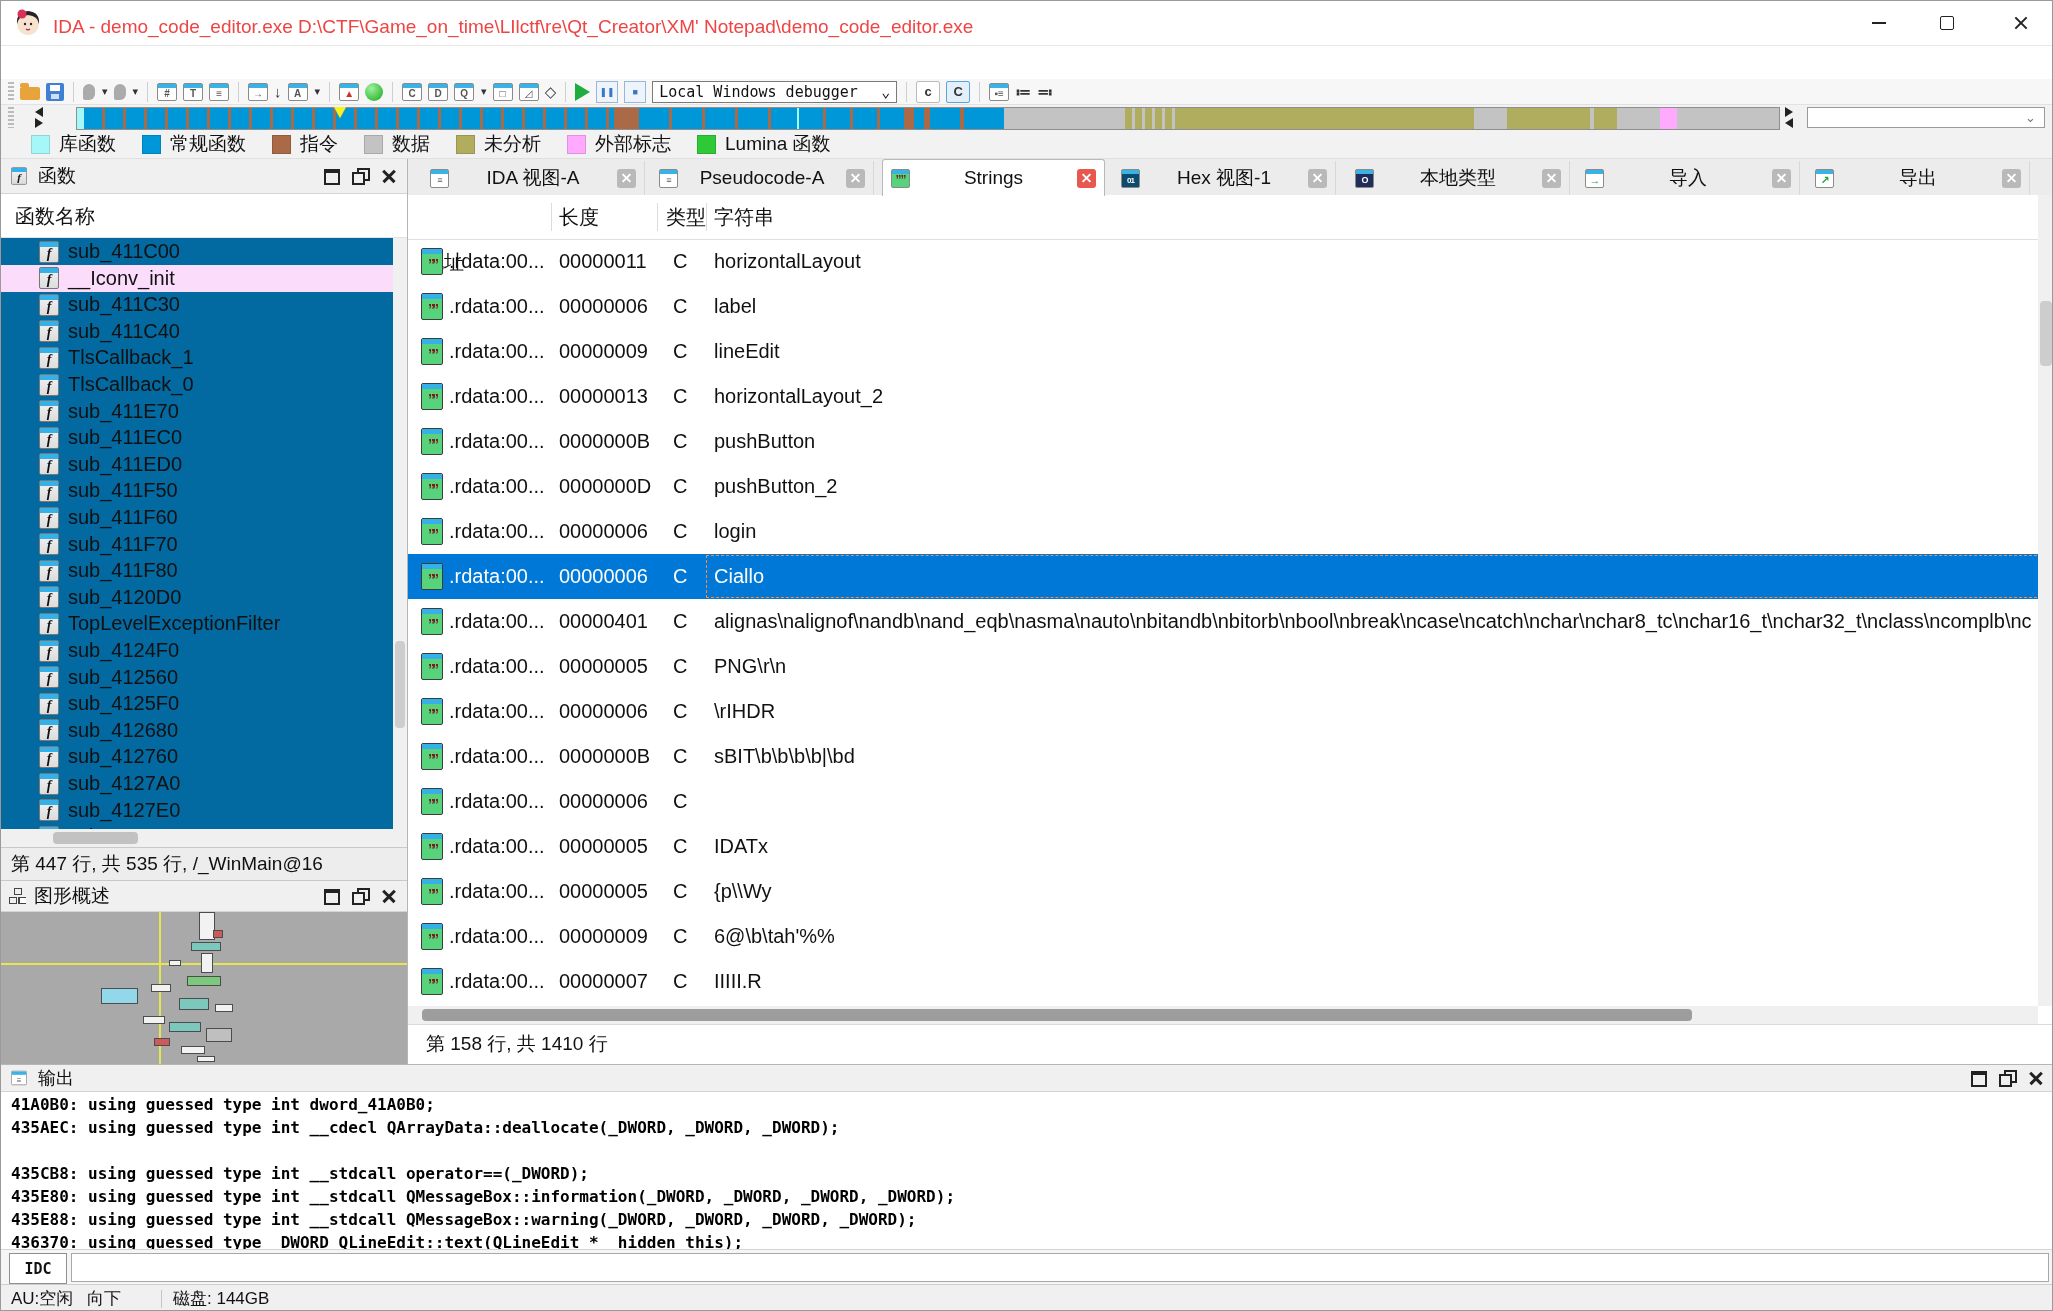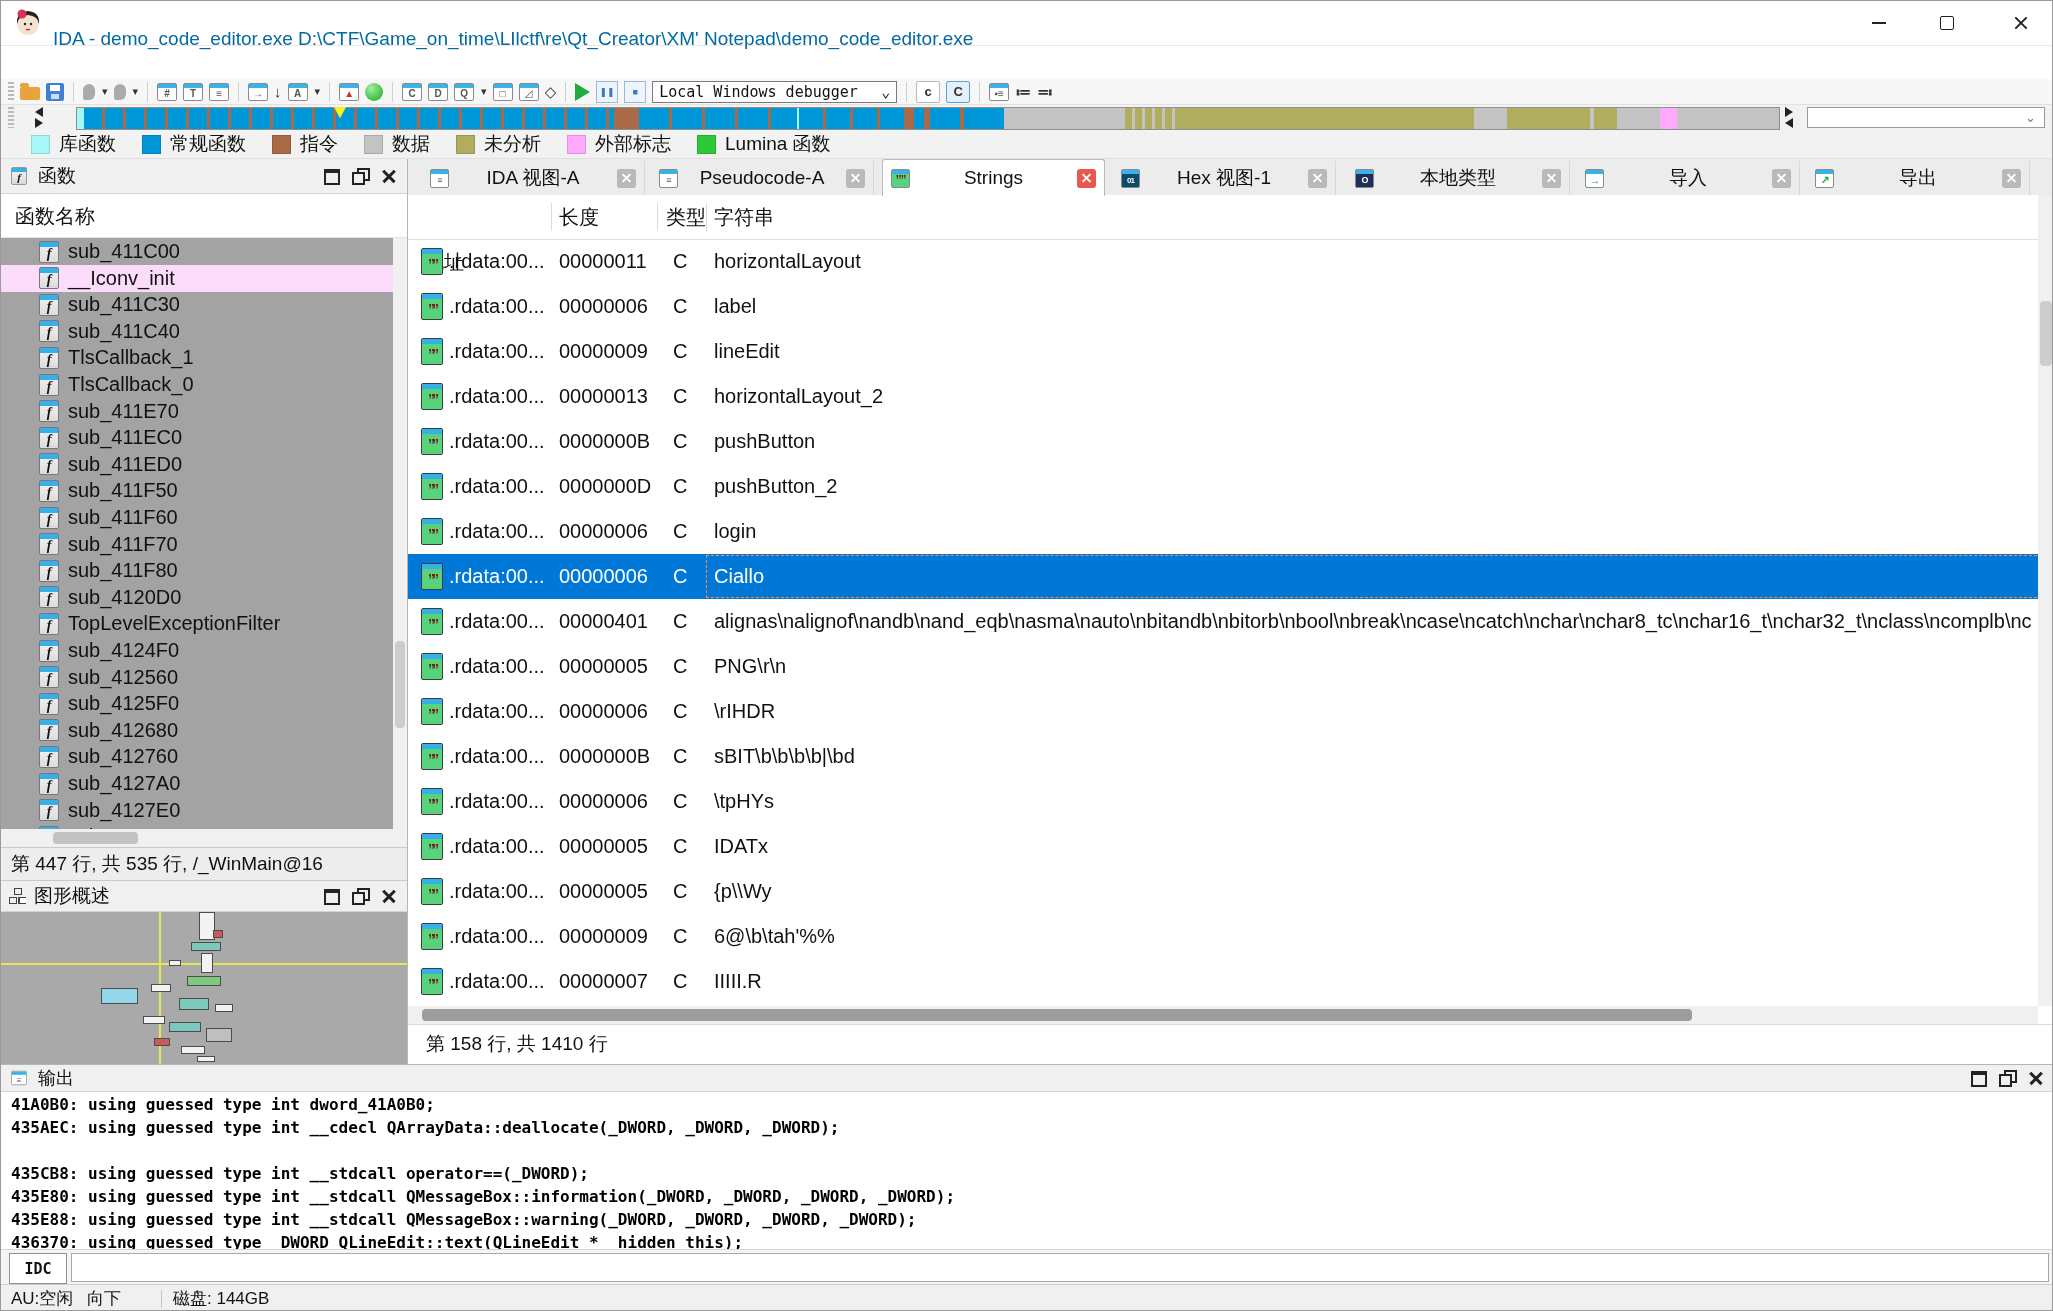--- a/index.html
+++ b/index.html
@@ -3,21 +3,21 @@
 <meta charset="utf-8">
 <style>
   html,body{margin:0;padding:0;background:#d8d8d8;}
   #root{position:relative;width:2053px;height:1311px;background:#fff;overflow:hidden;
         font-family:"Liberation Sans","DejaVu Sans",sans-serif;color:#111;border:1px solid #9a9a9a;box-sizing:border-box;}
   .abs{position:absolute;}
 
   
   #titlebar{left:0;top:0;width:2053px;height:44px;background:#fff;border-bottom:1px solid #e8e8e8;}
   #app-icon{left:12px;top:7px;width:30px;height:30px;}
-  #title-text{left:52px;top:16px;height:44px;line-height:44px;font-size:19px;color:#0369a1;white-space:nowrap;}
+  #title-text{left:52px;top:4px;height:44px;line-height:44px;font-size:19px;color:#ef4444;white-space:nowrap;}
   .wctl{top:0;width:64px;height:44px;display:flex;align-items:center;justify-content:center;}
   .wc-min::before{content:"";width:14px;height:2px;background:#222;display:block;}
   .wc-max::before{content:"";width:12px;height:12px;border:1.5px solid #222;border-radius:2px;display:block;}
   .wc-close{position:relative;}
   .wc-close::before,.wc-close::after{content:"";position:absolute;left:24px;top:21px;width:16px;height:2px;background:#222;}
   .wc-close::before{transform:rotate(45deg);} .wc-close::after{transform:rotate(-45deg);}
 
   
   #menubar{left:0;top:44px;width:2053px;height:34px;background:#fff;display:flex;align-items:center;padding-left:12px;box-sizing:border-box;}
   .menu-item{padding:0 15px;font-size:19px;height:34px;line-height:34px;white-space:nowrap;}
@@ -66,21 +66,21 @@
   #funcs{left:0;top:158px;width:407px;height:905px;background:#fff;border-right:1px solid #b5b5b5;box-sizing:border-box;}
   .ptitle{position:absolute;left:0;top:0;right:0;height:35px;background:#f0f0f0;border-bottom:1px solid #d4d4d4;display:flex;align-items:center;padding:0 8px;box-sizing:border-box;gap:9px;}
   .ptitle .t{font-size:19px;flex:1;}
   .pb{width:20px;height:18px;position:relative;display:inline-block;}
   .pb-dock::before{content:"";position:absolute;left:3px;top:2px;width:12px;height:10px;border:2px solid #222;border-top-width:4px;}
   .pb-float::before{content:"";position:absolute;left:7px;top:1px;width:9px;height:9px;border:2px solid #222;}
   .pb-float::after{content:"";position:absolute;left:2px;top:5px;width:9px;height:9px;border:2px solid #222;background:#f0f0f0;}
   .pb-close::before,.pb-close::after{content:"";position:absolute;left:2px;top:8px;width:16px;height:2.6px;background:#222;}
   .pb-close::before{transform:rotate(45deg);} .pb-close::after{transform:rotate(-45deg);}
   #fn-header{left:0;top:35px;width:406px;height:44px;border-bottom:1px solid #e3e3e3;line-height:44px;font-size:20px;padding-left:14px;box-sizing:border-box;background:#fff;}
-  #fn-list{left:0;top:79px;width:392px;height:591px;overflow:hidden;background:#a3a3a3;}
+  #fn-list{left:0;top:79px;width:392px;height:591px;overflow:hidden;background:#0369a1;}
   .fn-item{position:absolute;left:0;width:100%;height:27px;display:flex;align-items:center;gap:9px;padding-left:38px;box-sizing:border-box;}
   .fn-item.sel{background:#fbdcfb;}
   .fn-item .nm{font-size:20px;white-space:nowrap;}
   .ficon{width:20px;height:22px;border:1px solid #777;background:linear-gradient(#f3f3f3,#dcdcdc);position:relative;border-radius:2px;flex:0 0 auto;box-sizing:border-box;}
   .ficon::before{content:"";position:absolute;top:0;left:0;right:0;height:5px;background:#35b1e8;}
   .ficon::after{content:"f";position:absolute;top:4px;left:0;right:0;bottom:0;font-family:"Liberation Serif",serif;font-style:italic;font-weight:700;font-size:14px;display:flex;align-items:center;justify-content:center;color:#111;}
   .vscroll{background:#f0f0f0;}
   .vthumb{position:absolute;left:2px;right:2px;background:#cdcdcd;border-radius:4px;}
   .hscroll{background:#f0f0f0;}
   .hthumb{position:absolute;top:3px;bottom:3px;background:#c2c2c2;border-radius:4px;}
@@ -645,21 +645,20 @@
           <span class="cell c-addr">.rdata:00...</span>
           <span class="cell c-len">0000000B</span>
           <span class="cell c-type">C</span>
           <span class="cell c-str">sBIT\b\b\b\b|\bd</span>
         </div>
         <div class="srow" style="top: 540px;">
           <span class="sicon"></span>
           <span class="cell c-addr">.rdata:00...</span>
           <span class="cell c-len">00000006</span>
           <span class="cell c-type">C</span>
-          <span class="cell c-str">\tpHYs</span>
         </div>
         <div class="srow" style="top: 585px;">
           <span class="sicon"></span>
           <span class="cell c-addr">.rdata:00...</span>
           <span class="cell c-len">00000005</span>
           <span class="cell c-type">C</span>
           <span class="cell c-str">IDATx</span>
         </div>
         <div class="srow" style="top: 630px;">
           <span class="sicon"></span>

